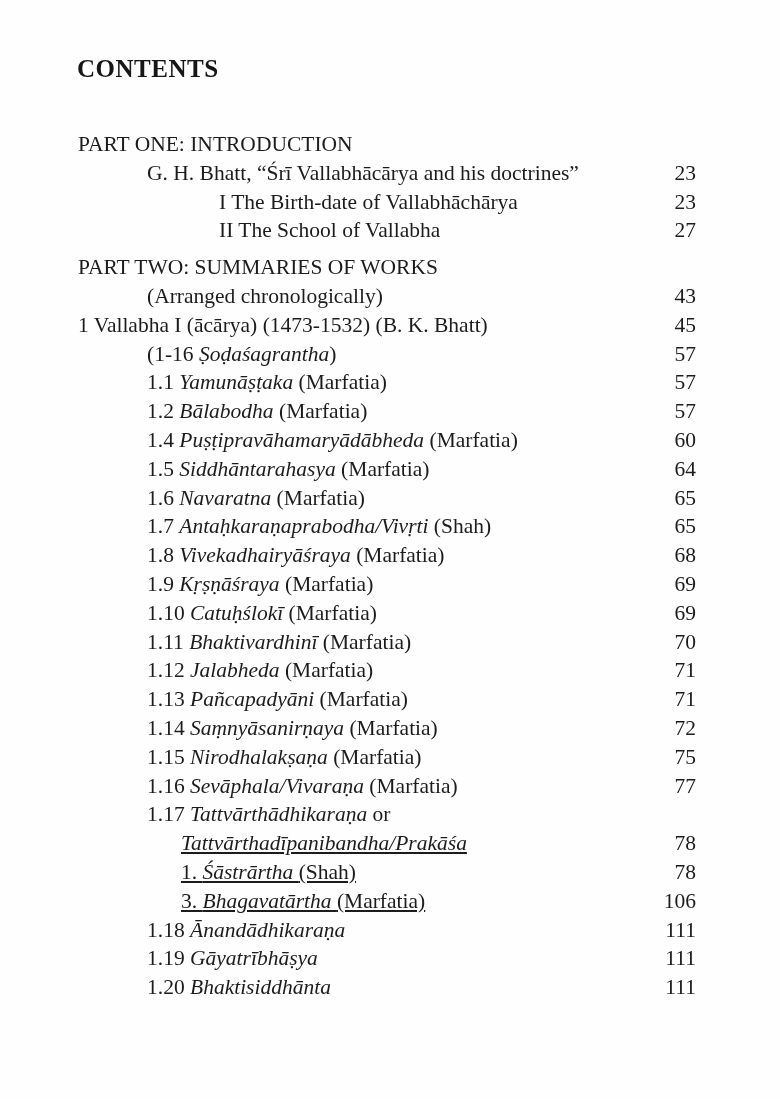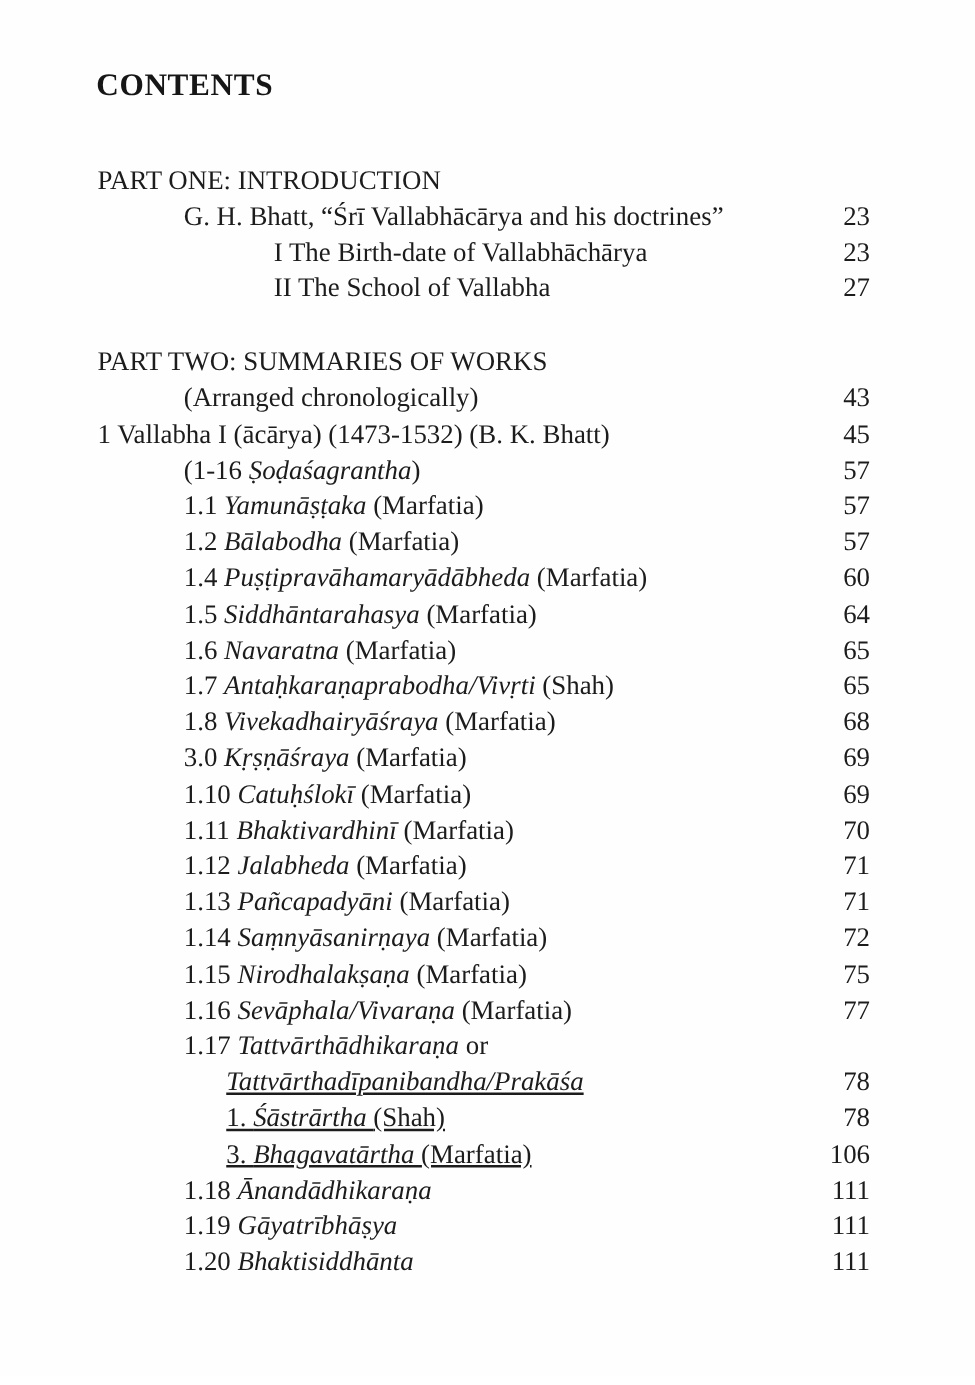--- a/index.html
+++ b/index.html
@@ -33,21 +33,21 @@
     left: 78px;
     width: 618px;
   }
   .row {
     display: flex;
     align-items: center;
     font-size: 21.5px;
     line-height: 28.8px;
     white-space: pre;
   }
-  .row.gap { margin-top: 30px; }
+  .row.gap { margin-top: 8px; }
   .ind0 .label { padding-left: 0; }
   .ind1 .label { padding-left: 69px; }
   .ind2 .label { padding-left: 103px; text-decoration: underline; }
   .ind3 .label { padding-left: 141px; }
   .label {
     flex: 0 1 auto;
     min-width: 0;
   }
   .page-num {
     margin-left: auto;
@@ -133,21 +133,21 @@
     <span class="label"><span>1.7 </span><span class="it">Antaḥkaraṇaprabodha/Vivṛti </span><span>(Shah)</span></span>
     <span class="page-num">65</span>
   </div>
 
   <div class="row ind1">
     <span class="label"><span>1.8 </span><span class="it">Vivekadhairyāśraya </span><span>(Marfatia)</span></span>
     <span class="page-num">68</span>
   </div>
 
   <div class="row ind1">
-    <span class="label"><span>3.0 </span><span class="it">Kṛṣṇāśraya </span><span>(Marfatia)</span></span>
+    <span class="label"><span>1.9 </span><span class="it">Kṛṣṇāśraya </span><span>(Marfatia)</span></span>
     <span class="page-num">69</span>
   </div>
 
   <div class="row ind1">
     <span class="label"><span>1.10 </span><span class="it">Catuḥślokī </span><span>(Marfatia)</span></span>
     <span class="page-num">69</span>
   </div>
 
   <div class="row ind1">
     <span class="label"><span>1.11 </span><span class="it">Bhaktivardhinī </span><span>(Marfatia)</span></span>

